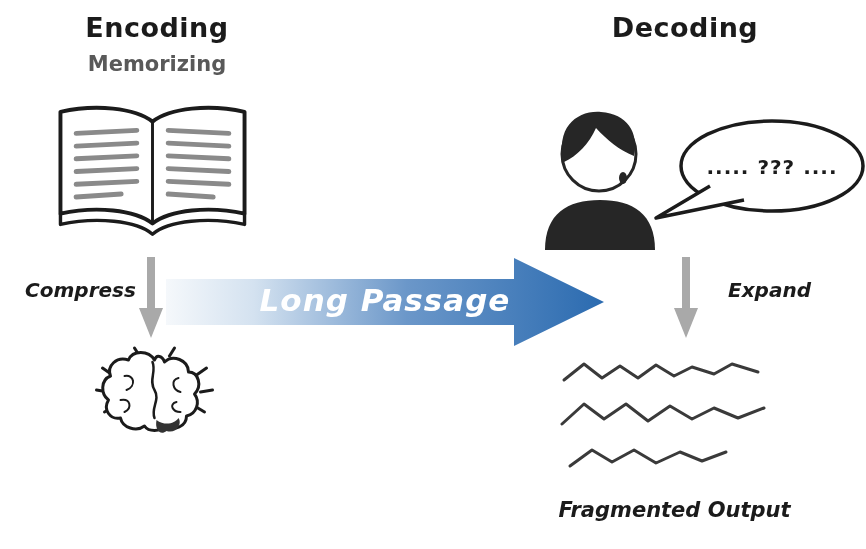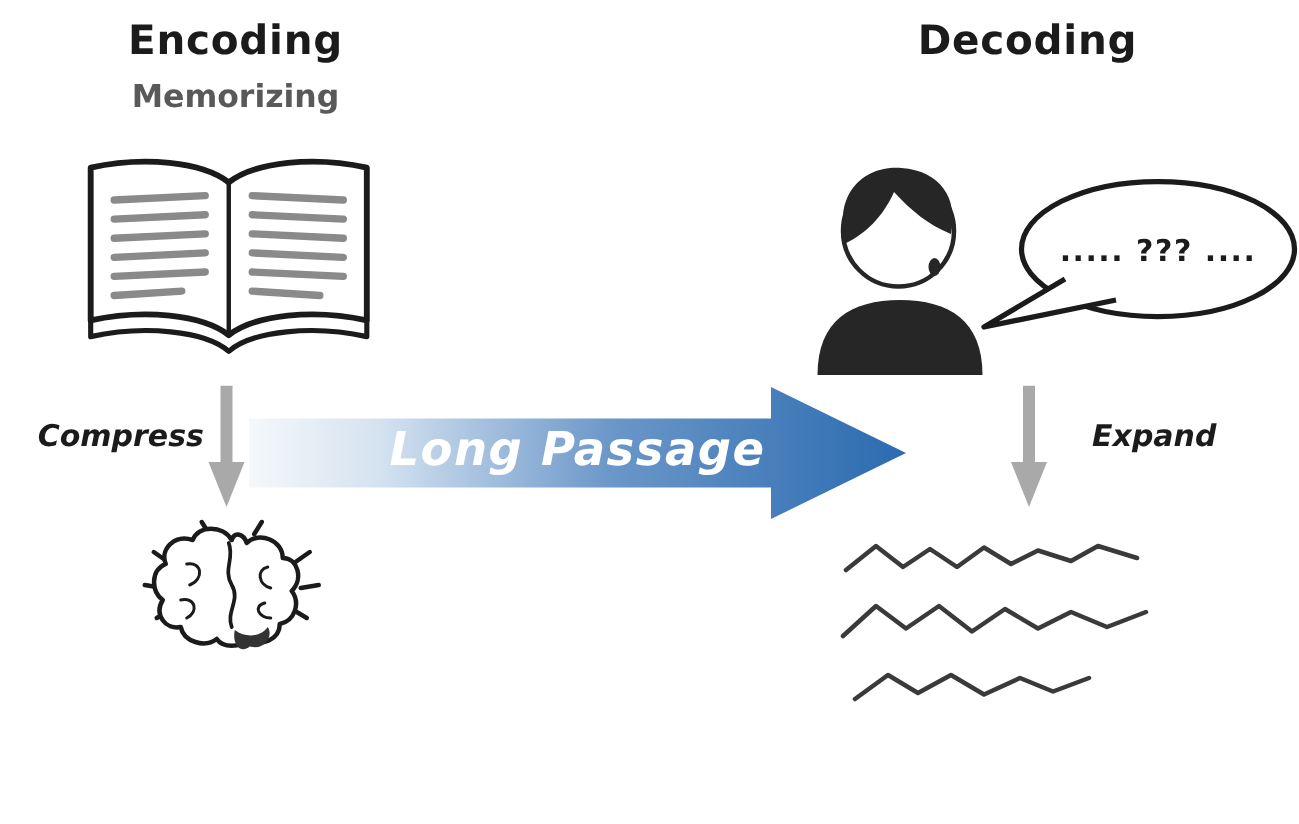--- a/index.html
+++ b/index.html
@@ -139,14 +139,15 @@
   </svg>
 
   <svg class="abs" style="left:560px; top:352px;" width="220" height="128" viewBox="0 0 220 128">
     <g fill="none" stroke="#3a3a3a" stroke-width="3" stroke-linejoin="round" stroke-linecap="round">
       <polyline points="4,28 24,12 42,26 60,14 78,26 96,13 114,24 132,15 154,22 172,12 198,20"></polyline>
       <polyline points="2,72 24,52 44,67 66,52 88,69 110,54 132,67 154,56 178,66 204,56"></polyline>
       <polyline points="10,114 32,98 52,110 74,98 96,111 120,100 142,109 166,100"></polyline>
     </g>
   </svg>
 
+  <div class="abs hand-label" style="left:557px; top:498px; width:235px; font-size:21px;">Fragmented Output</div>
 
 </div>
 
 </body></html>

